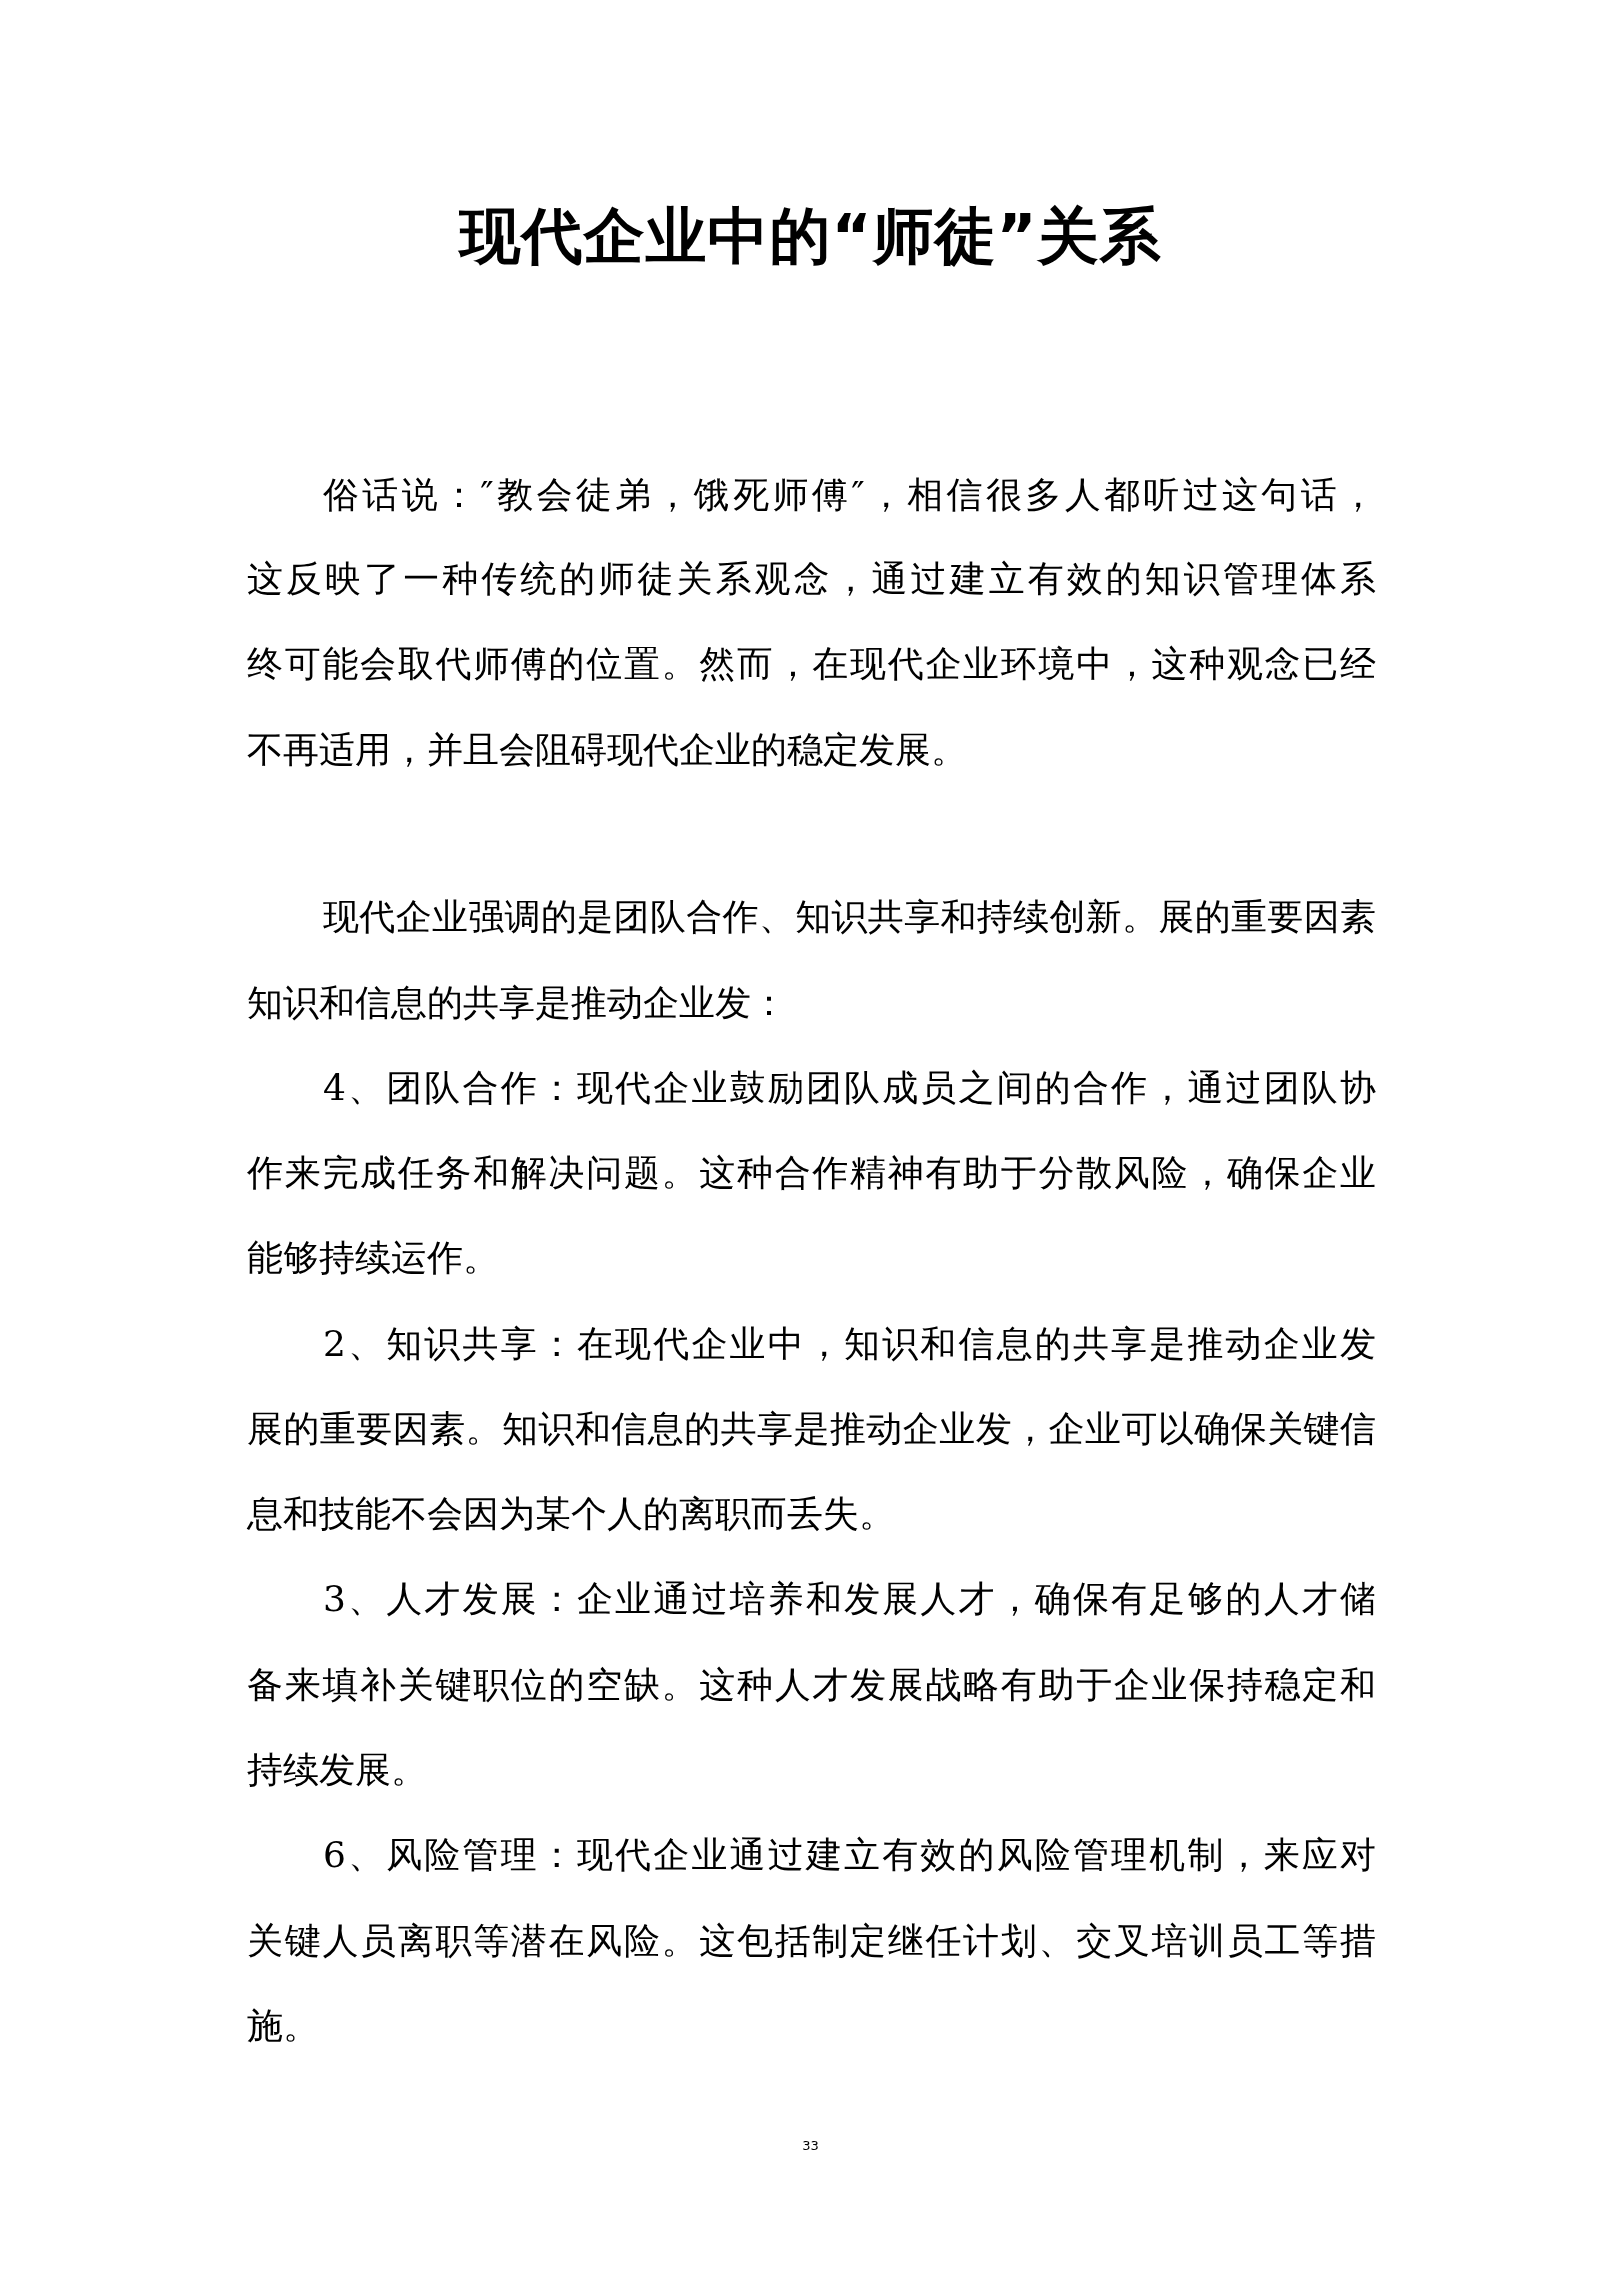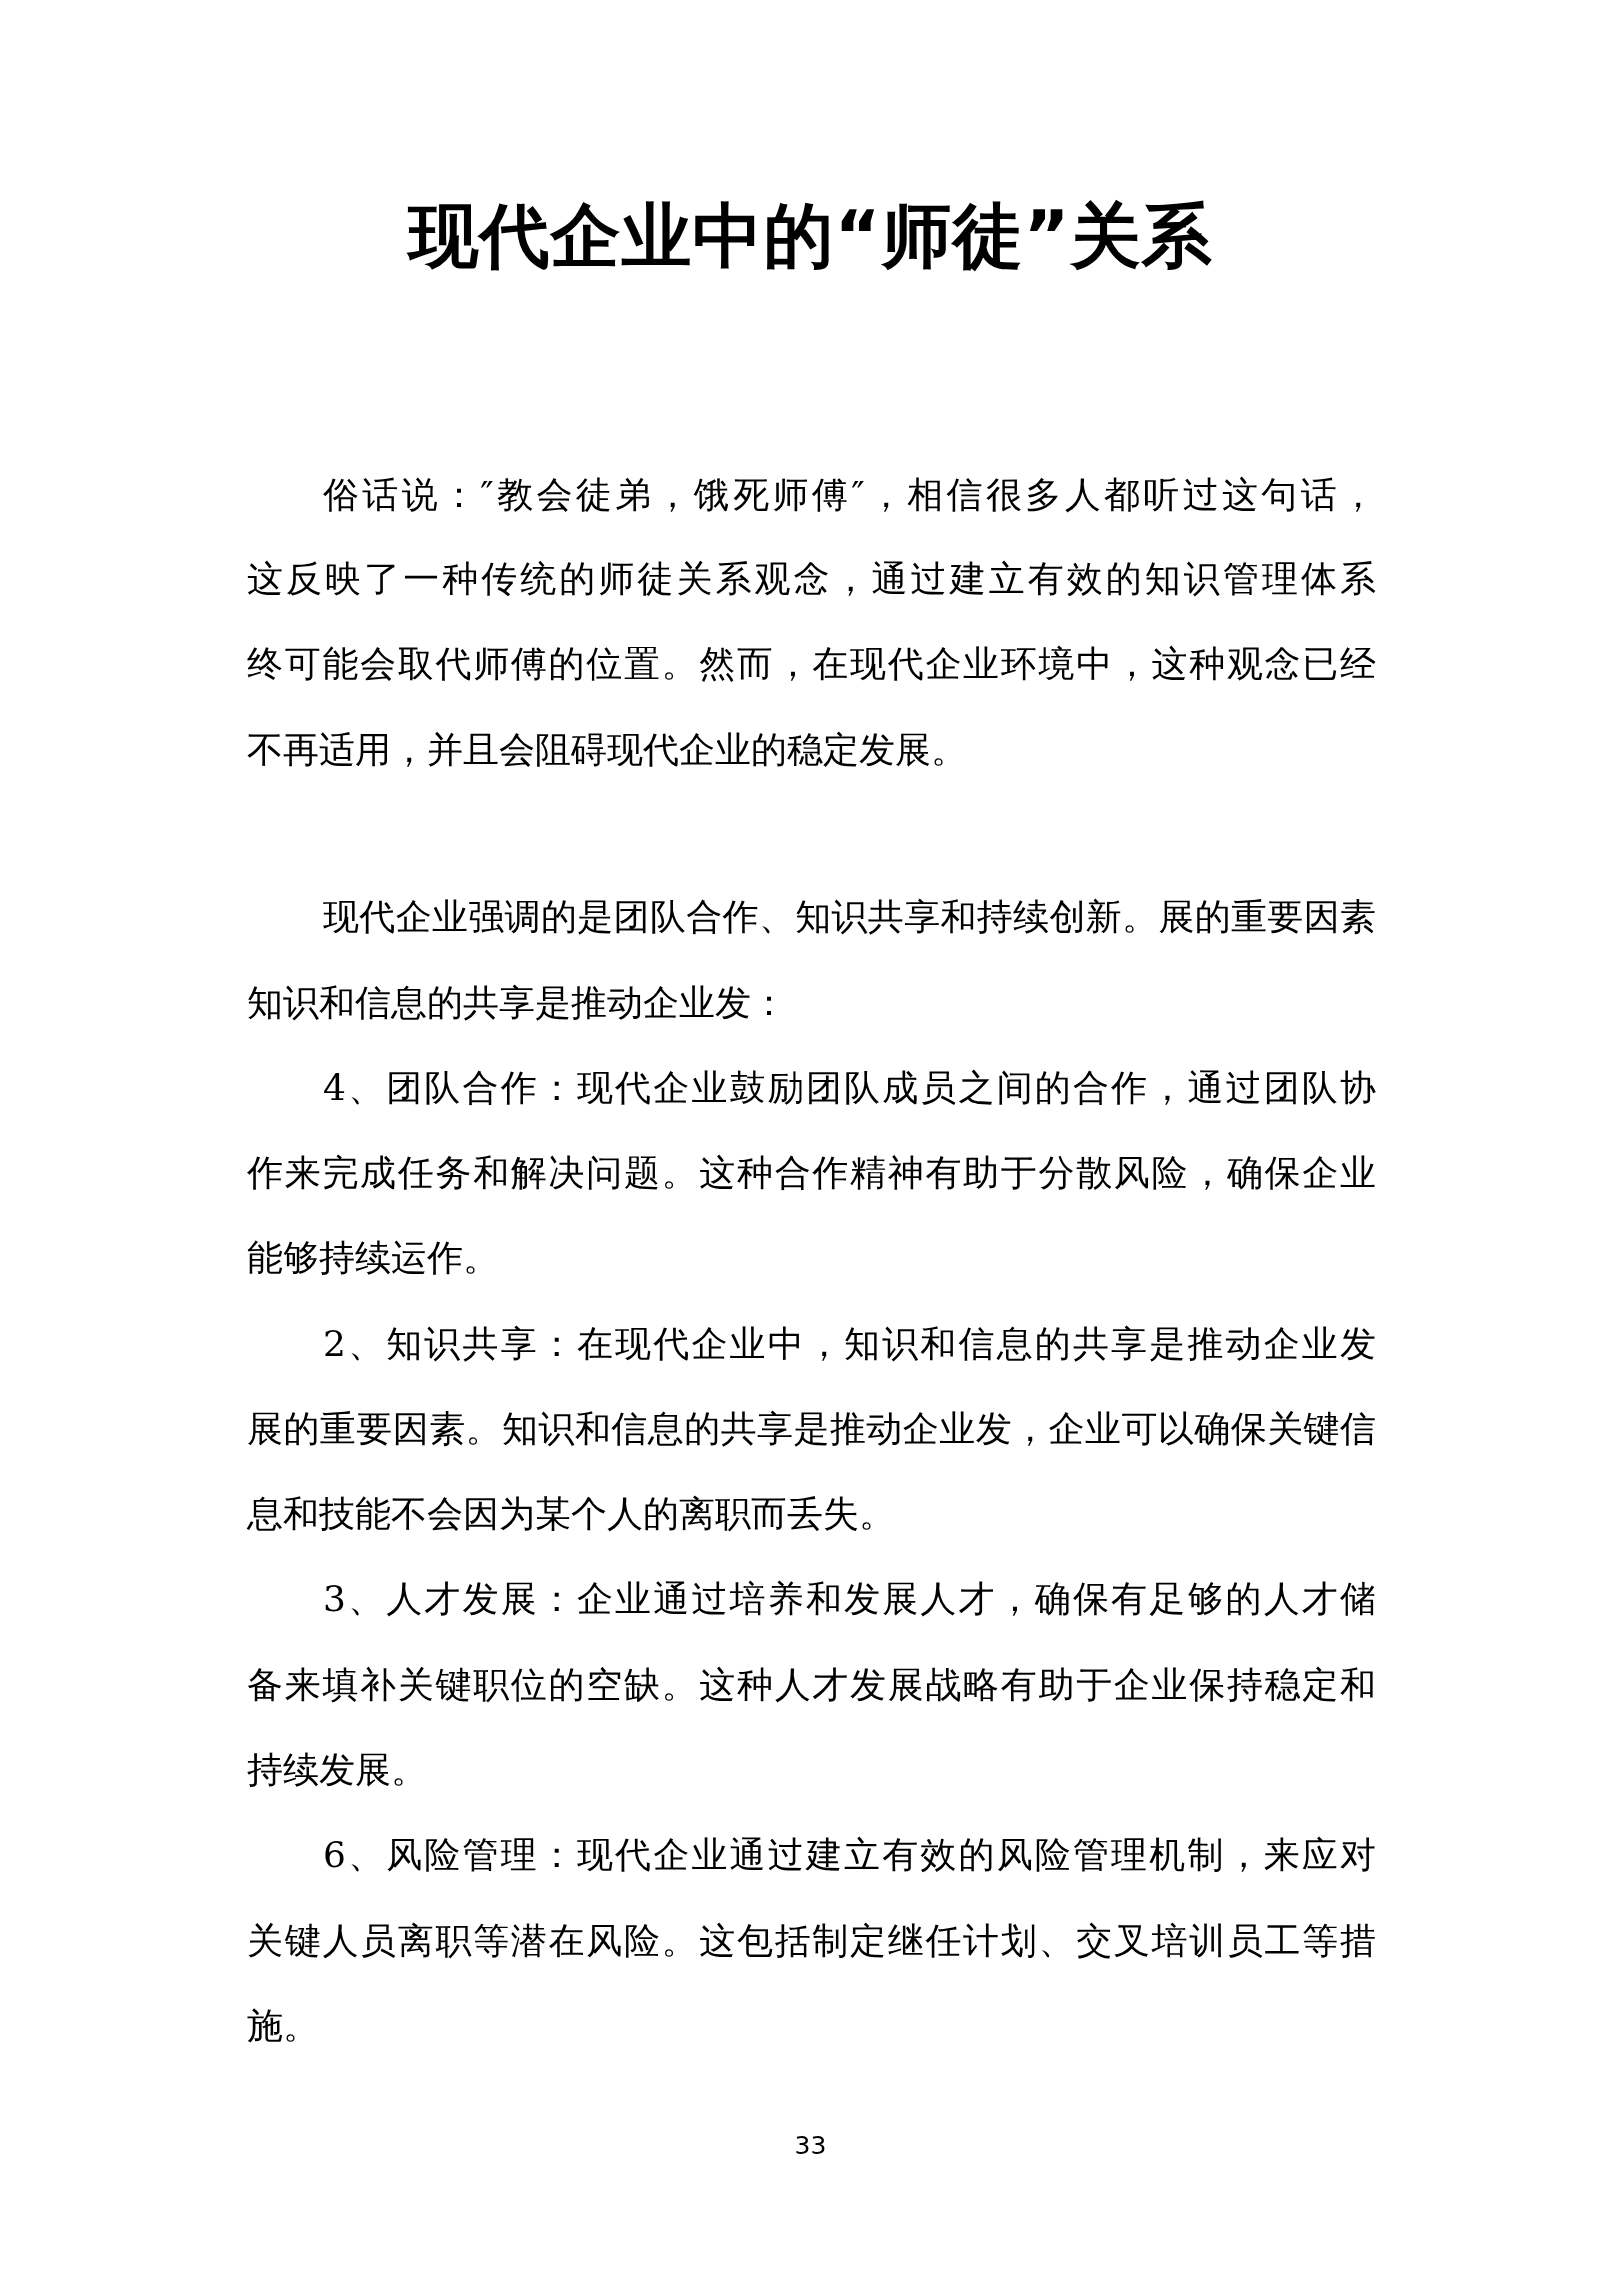--- a/index.html
+++ b/index.html
@@ -1,29 +1,29 @@
 <!DOCTYPE html>
 <html><head>
 <meta charset="utf-8">
 <style>
   html, body { margin: 0; padding: 0; background: #ffffff; }
   body { width: 1621px; height: 2293px; position: relative; overflow: hidden;
          font-family: "DejaVu Serif", "Liberation Serif", serif; color: #000000; }
   .page { position: absolute; left: 0; top: 0; width: 1621px; height: 2293px; background: #ffffff; }
   .title { position: absolute; left: 0; width: 1621px; top: 192px; text-align: center;
            font-family: "DejaVu Sans", "Liberation Sans", sans-serif; font-weight: bold;
-           font-size: 70px; line-height: 88px; letter-spacing: 1px; }
+           font-size: 61px; line-height: 88px; letter-spacing: 1px; }
   .subtitle { position: absolute; left: 784px; width: 598px; top: 335px; text-align: right;
               font-size: 36px; line-height: 59px; }
   .line { position: absolute; left: 247px; width: 1129px; height: 85px; line-height: 85px;
           font-size: 36px; white-space: nowrap; overflow: visible; }
   .line.full { text-align: justify; text-align-last: justify; }
   .line.indent { left: 323px; width: 1053px; }
   .pagenum { position: absolute; left: 0; width: 1621px; top: 2131px; text-align: center;
-             font-family: "DejaVu Sans", "Liberation Sans", sans-serif; font-size: 25px; line-height: 29px; }
+             font-family: "DejaVu Sans", "Liberation Sans", sans-serif; font-size: 13px; line-height: 29px; }
 </style>
 </head>
 <body>
 
 <div class="page">
 
   <div class="title">现代企业中的“师徒”关系</div>
 
   <div>
     <div class="line full indent" style="top:452px">俗话说：″教会徒弟，饿死师傅″，相信很多人都听过这句话，</div>

